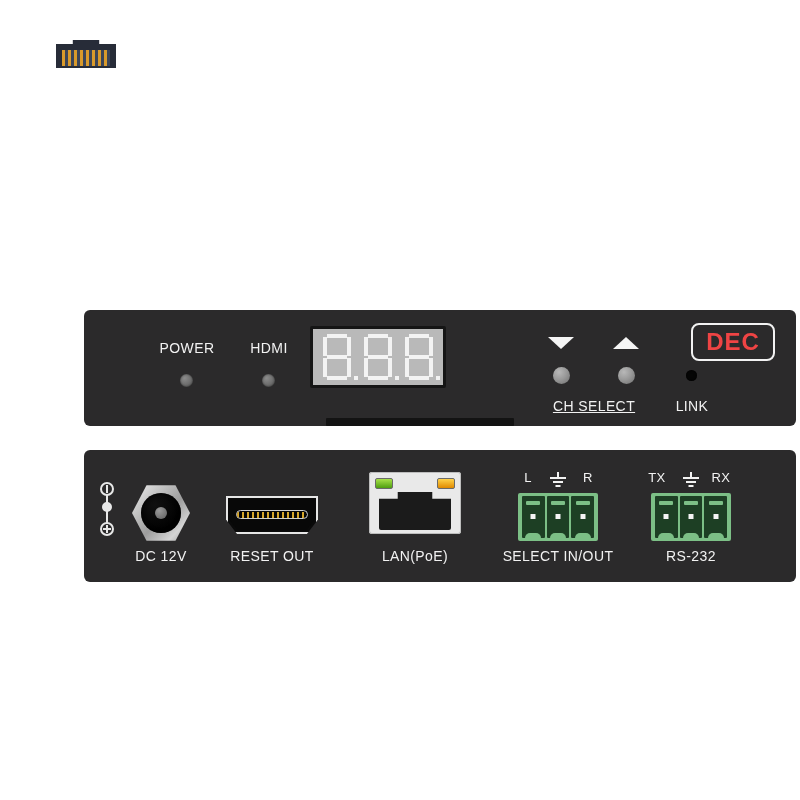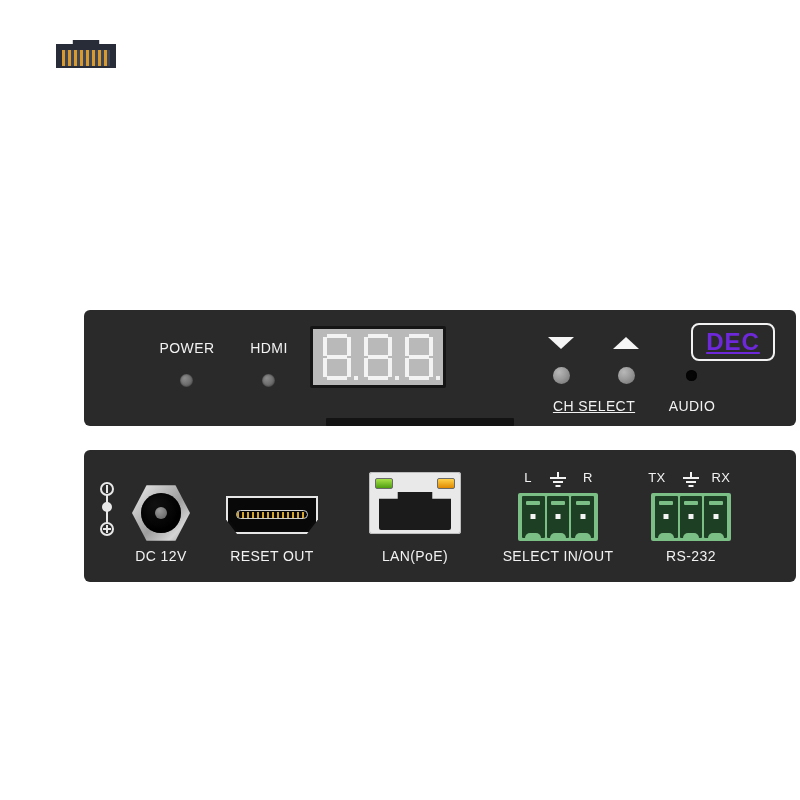--- a/index.html
+++ b/index.html
@@ -75,23 +75,22 @@
     background:#060606;box-shadow:inset 0 0 3px #000;
   }
 
   
   .dec-box{
     position:absolute;left:651px;top:309px;width:80px;height:34px;
     border:2px solid #f2f2f2;border-radius:8px;
     display:flex;align-items:center;justify-content:center;
   }
   .dec-box span{
-    color:#6d28d9;font-size:24px;font-weight:bold;letter-spacing:1px;
+    color:#ef4444;font-size:24px;font-weight:bold;letter-spacing:1px;
     font-family:"Liberation Sans", sans-serif;
-    text-decoration:underline;
   }
 
   
   .polarity{position:absolute;left:58px;top:468px;width:18px;height:54px;}
   .pol-line{position:absolute;left:8px;top:8px;width:2px;height:38px;background:#e8e8e8;}
   .pol-ring{
     position:absolute;left:2px;width:14px;height:14px;border-radius:50%;
     border:2px solid #e8e8e8;box-sizing:border-box;background:#2b2a2b;
   }
   .pol-ring.r1{top:0px;}
@@ -250,21 +249,21 @@
 
   <div class="arrow arrow-down" style="left:508px;top:323px;"></div>
   <div class="pbtn" style="left:513px;top:353px;"></div>
 
   <div class="arrow arrow-up" style="left:573px;top:323px;"></div>
   <div class="pbtn" style="left:578px;top:353px;"></div>
 
   <div class="lbl" style="left:496px;top:384px;width:116px;text-decoration:underline;">CH SELECT</div>
 
   <div class="reset-hole" style="left:646px;top:356px;"></div>
-  <div class="lbl" style="left:611px;top:384px;width:82px;">AUDIO</div>
+  <div class="lbl" style="left:611px;top:384px;width:82px;">LINK</div>
 
   <div class="dec-box">
     <span>DEC</span>
   </div>
 
   <div class="front-tab"></div>
 
   <div class="panel panel-rear"></div>
 
   <div class="polarity">

